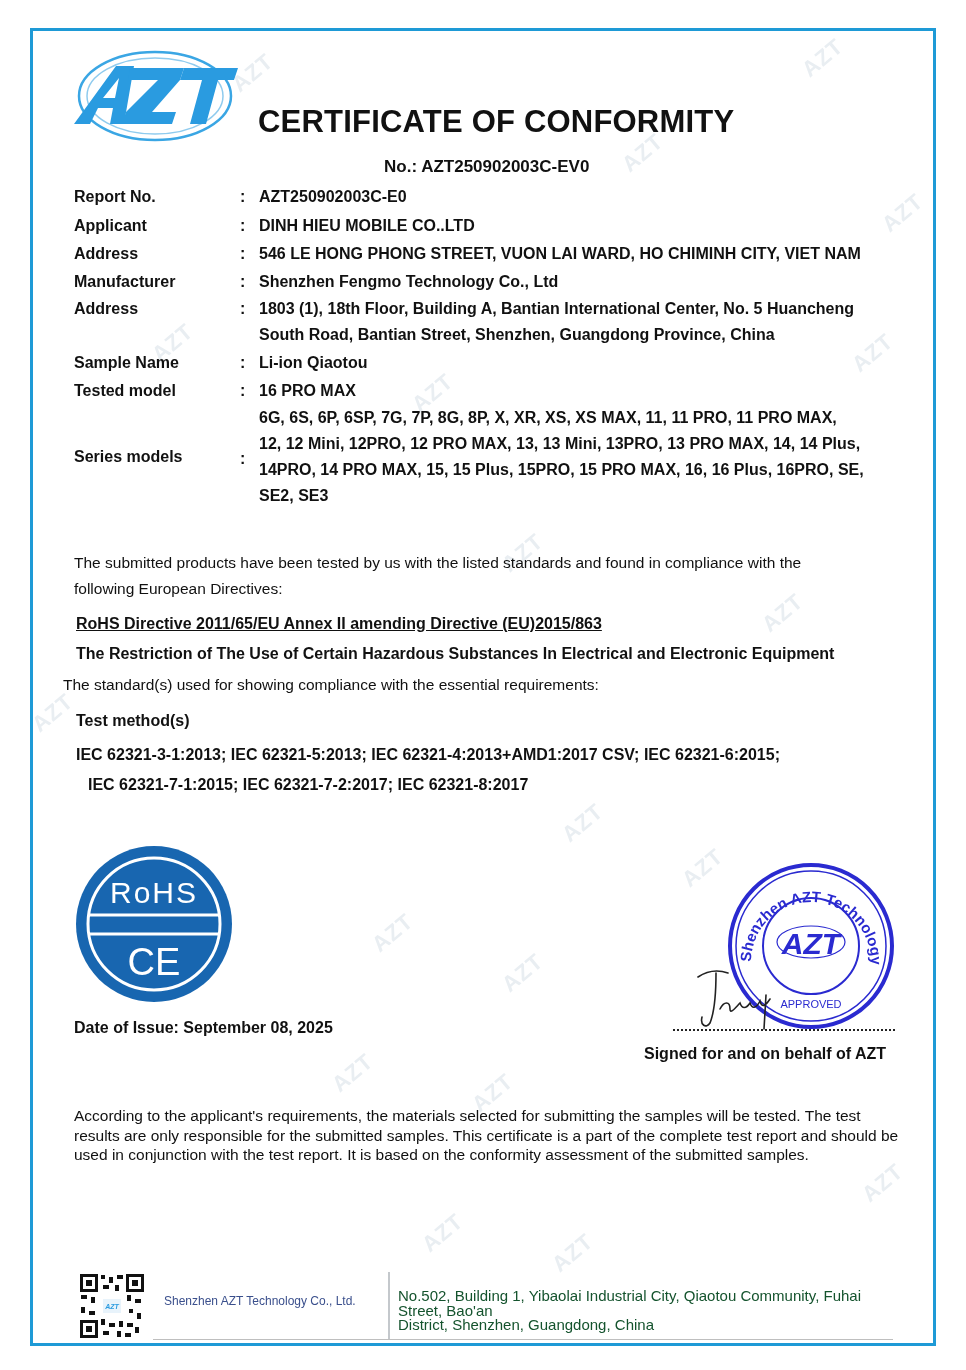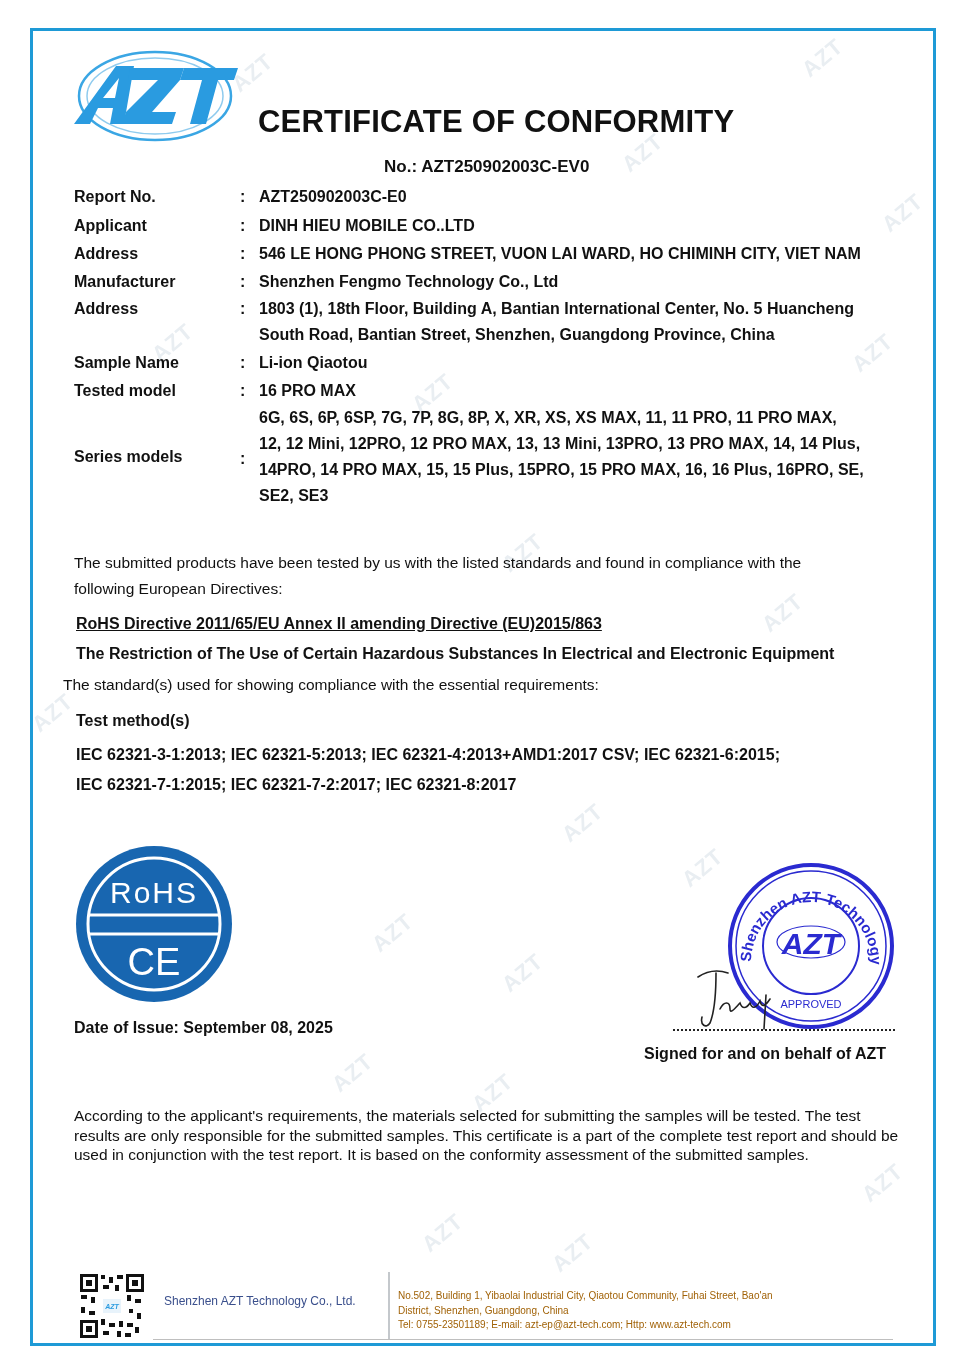--- a/index.html
+++ b/index.html
@@ -19,21 +19,21 @@
   .stamp { position: absolute; left: 726px; top: 862px; width: 170px; height: 168px; }
   .signature { position: absolute; left: 690px; top: 965px; width: 110px; height: 70px; }
   .dotline { position: absolute; left: 673px; top: 1029px; width: 222px; border-top: 2px dotted #222; }
   .signed { position: absolute; left: 644px; top: 1045px; font-size: 16px; font-weight: bold; }
   .date { position: absolute; left: 74px; top: 1019px; font-size: 16px; font-weight: bold; }
   .disclaimer { position: absolute; left: 74px; top: 1106px; width: 830px; font-size: 15.5px; line-height: 19.5px; }
   .footer-line { position: absolute; left: 153px; top: 1339px; width: 740px; border-top: 1px solid #bfbfbf; }
   .footer-vsep { position: absolute; left: 388px; top: 1272px; height: 67px; border-left: 2px solid #c4c8cc; }
   .qr { position: absolute; left: 79px; top: 1273px; width: 66px; height: 66px; }
   .footer-company { position: absolute; left: 164px; top: 1294px; font-size: 12px; color: #3a4f8c; }
-  .footer-addr { position: absolute; left: 398px; top: 1289px; width: 500px; font-size: 10px; color: #a16207; line-height: 14.5px; }
+  .footer-addr { position: absolute; left: 398px; top: 1289px; width: 500px; font-size: 15px; color: #14532d; line-height: 14.5px; }
 </style>
 </head>
 <body>
 
 <div class="page-frame"></div>
 
 <div>
   <span class="watermark" style="left:230px;top:60px;">AZT</span>
   <span class="watermark" style="left:800px;top:45px;">AZT</span>
   <span class="watermark" style="left:620px;top:140px;">AZT</span>
@@ -119,21 +119,21 @@
 
 <div class="para" style="top:550px;">
   <div>The submitted products have been tested by us with the listed standards and found in compliance with the</div>
   <div>following European Directives:</div>
 </div>
 <div class="para bold" style="top:611px;left:76px;font-size:16px;text-decoration:underline;">RoHS Directive 2011/65/EU Annex II amending Directive (EU)2015/863</div>
 <div class="para bold" style="top:641px;left:76px;font-size:16px;">The Restriction of The Use of Certain Hazardous Substances In Electrical and Electronic Equipment</div>
 <div class="para" style="top:672px;left:63px;">The standard(s) used for showing compliance with the essential requirements:</div>
 <div class="para bold" style="top:708px;left:76px;font-size:16px;">Test method(s)</div>
 <div class="para bold" style="top:742px;left:76px;font-size:16px;white-space:nowrap;">IEC 62321-3-1:2013; IEC 62321-5:2013; IEC 62321-4:2013+AMD1:2017 CSV; IEC 62321-6:2015;</div>
-<div class="para bold" style="top:772px;left:76px;font-size:16px;white-space:nowrap;">IEC 62321-7-1:2015; IEC 62321-7-2:2017; IEC 62321-8:2017</div>
+<div class="para bold" style="top:772px;left:88px;font-size:16px;white-space:nowrap;">IEC 62321-7-1:2015; IEC 62321-7-2:2017; IEC 62321-8:2017</div>
 
 <div class="rohs">
   <svg width="158" height="158" viewBox="0 0 158 158">
     <circle cx="79" cy="79" r="78" fill="#1866b0"></circle>
     <circle cx="79" cy="79" r="66" fill="none" stroke="#ffffff" stroke-width="3"></circle>
     <line x1="14" y1="70" x2="144" y2="70" stroke="#ffffff" stroke-width="3"></line>
     <line x1="14" y1="89" x2="144" y2="89" stroke="#ffffff" stroke-width="3"></line>
     <text x="79" y="58" text-anchor="middle" fill="#ffffff" font-family="Liberation Sans, sans-serif" font-size="30" letter-spacing="2">RoHS</text>
     <text x="79" y="130" text-anchor="middle" fill="#ffffff" font-family="Liberation Sans, sans-serif" font-size="38">CE</text>
   </svg>
@@ -205,15 +205,14 @@
     </g>
     <rect x="24" y="26" width="18" height="14" fill="#e8f3fb"></rect>
     <text x="33" y="36" text-anchor="middle" font-family="Liberation Sans, sans-serif" font-size="7" font-style="italic" font-weight="bold" fill="#2a9be0">AZT</text>
   </svg>
 </div>
 <div class="footer-company">Shenzhen AZT Technology Co., Ltd.</div>
 <div class="footer-vsep"></div>
 <div class="footer-addr">
   <div>No.502, Building 1, Yibaolai Industrial City, Qiaotou Community, Fuhai Street, Bao'an</div>
   <div>District, Shenzhen, Guangdong, China</div>
-  <div>Tel: 0755-23501189; E-mail: azt-ep@azt-tech.com; Http: www.azt-tech.com</div>
 </div>
 <div class="footer-line"></div>
 
 </body></html>

